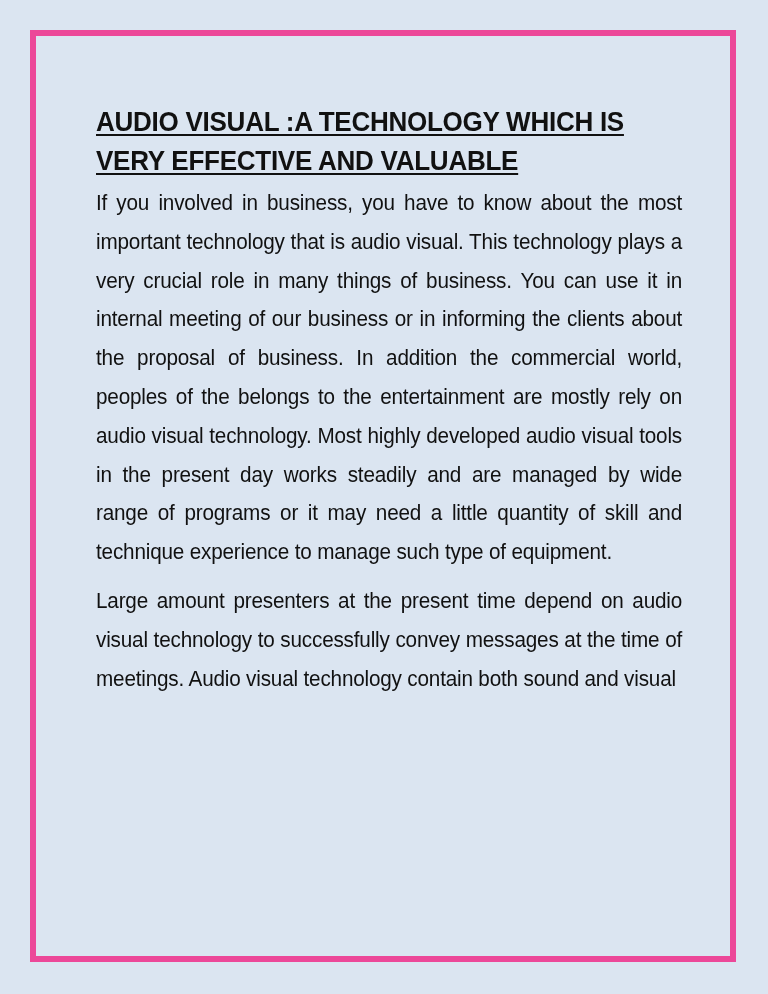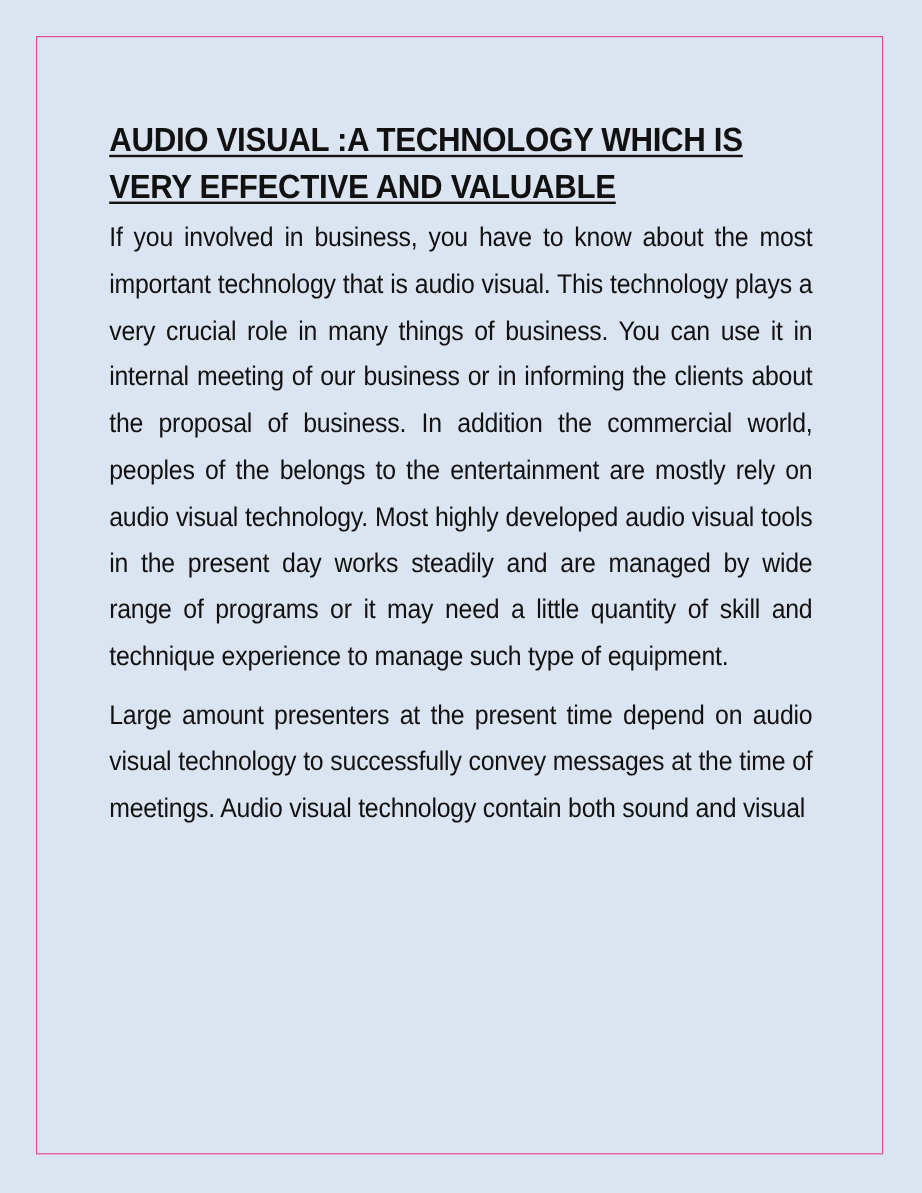--- a/index.html
+++ b/index.html
@@ -9,21 +9,21 @@
       height: 994px;
       background: #dbe5f1;
       overflow: hidden;
     }
     .page {
       position: absolute;
       left: 30px;
       top: 30px;
       width: 706px;
       height: 932px;
-      border: 1px solid #ec4899;
+      border: 6px solid #ec4899;
       box-sizing: border-box;
     }
     .content {
       position: absolute;
       left: 60px;
       top: 66px;
       width: 586px;
       font-family: "Liberation Sans", sans-serif;
       color: #111;
     }

